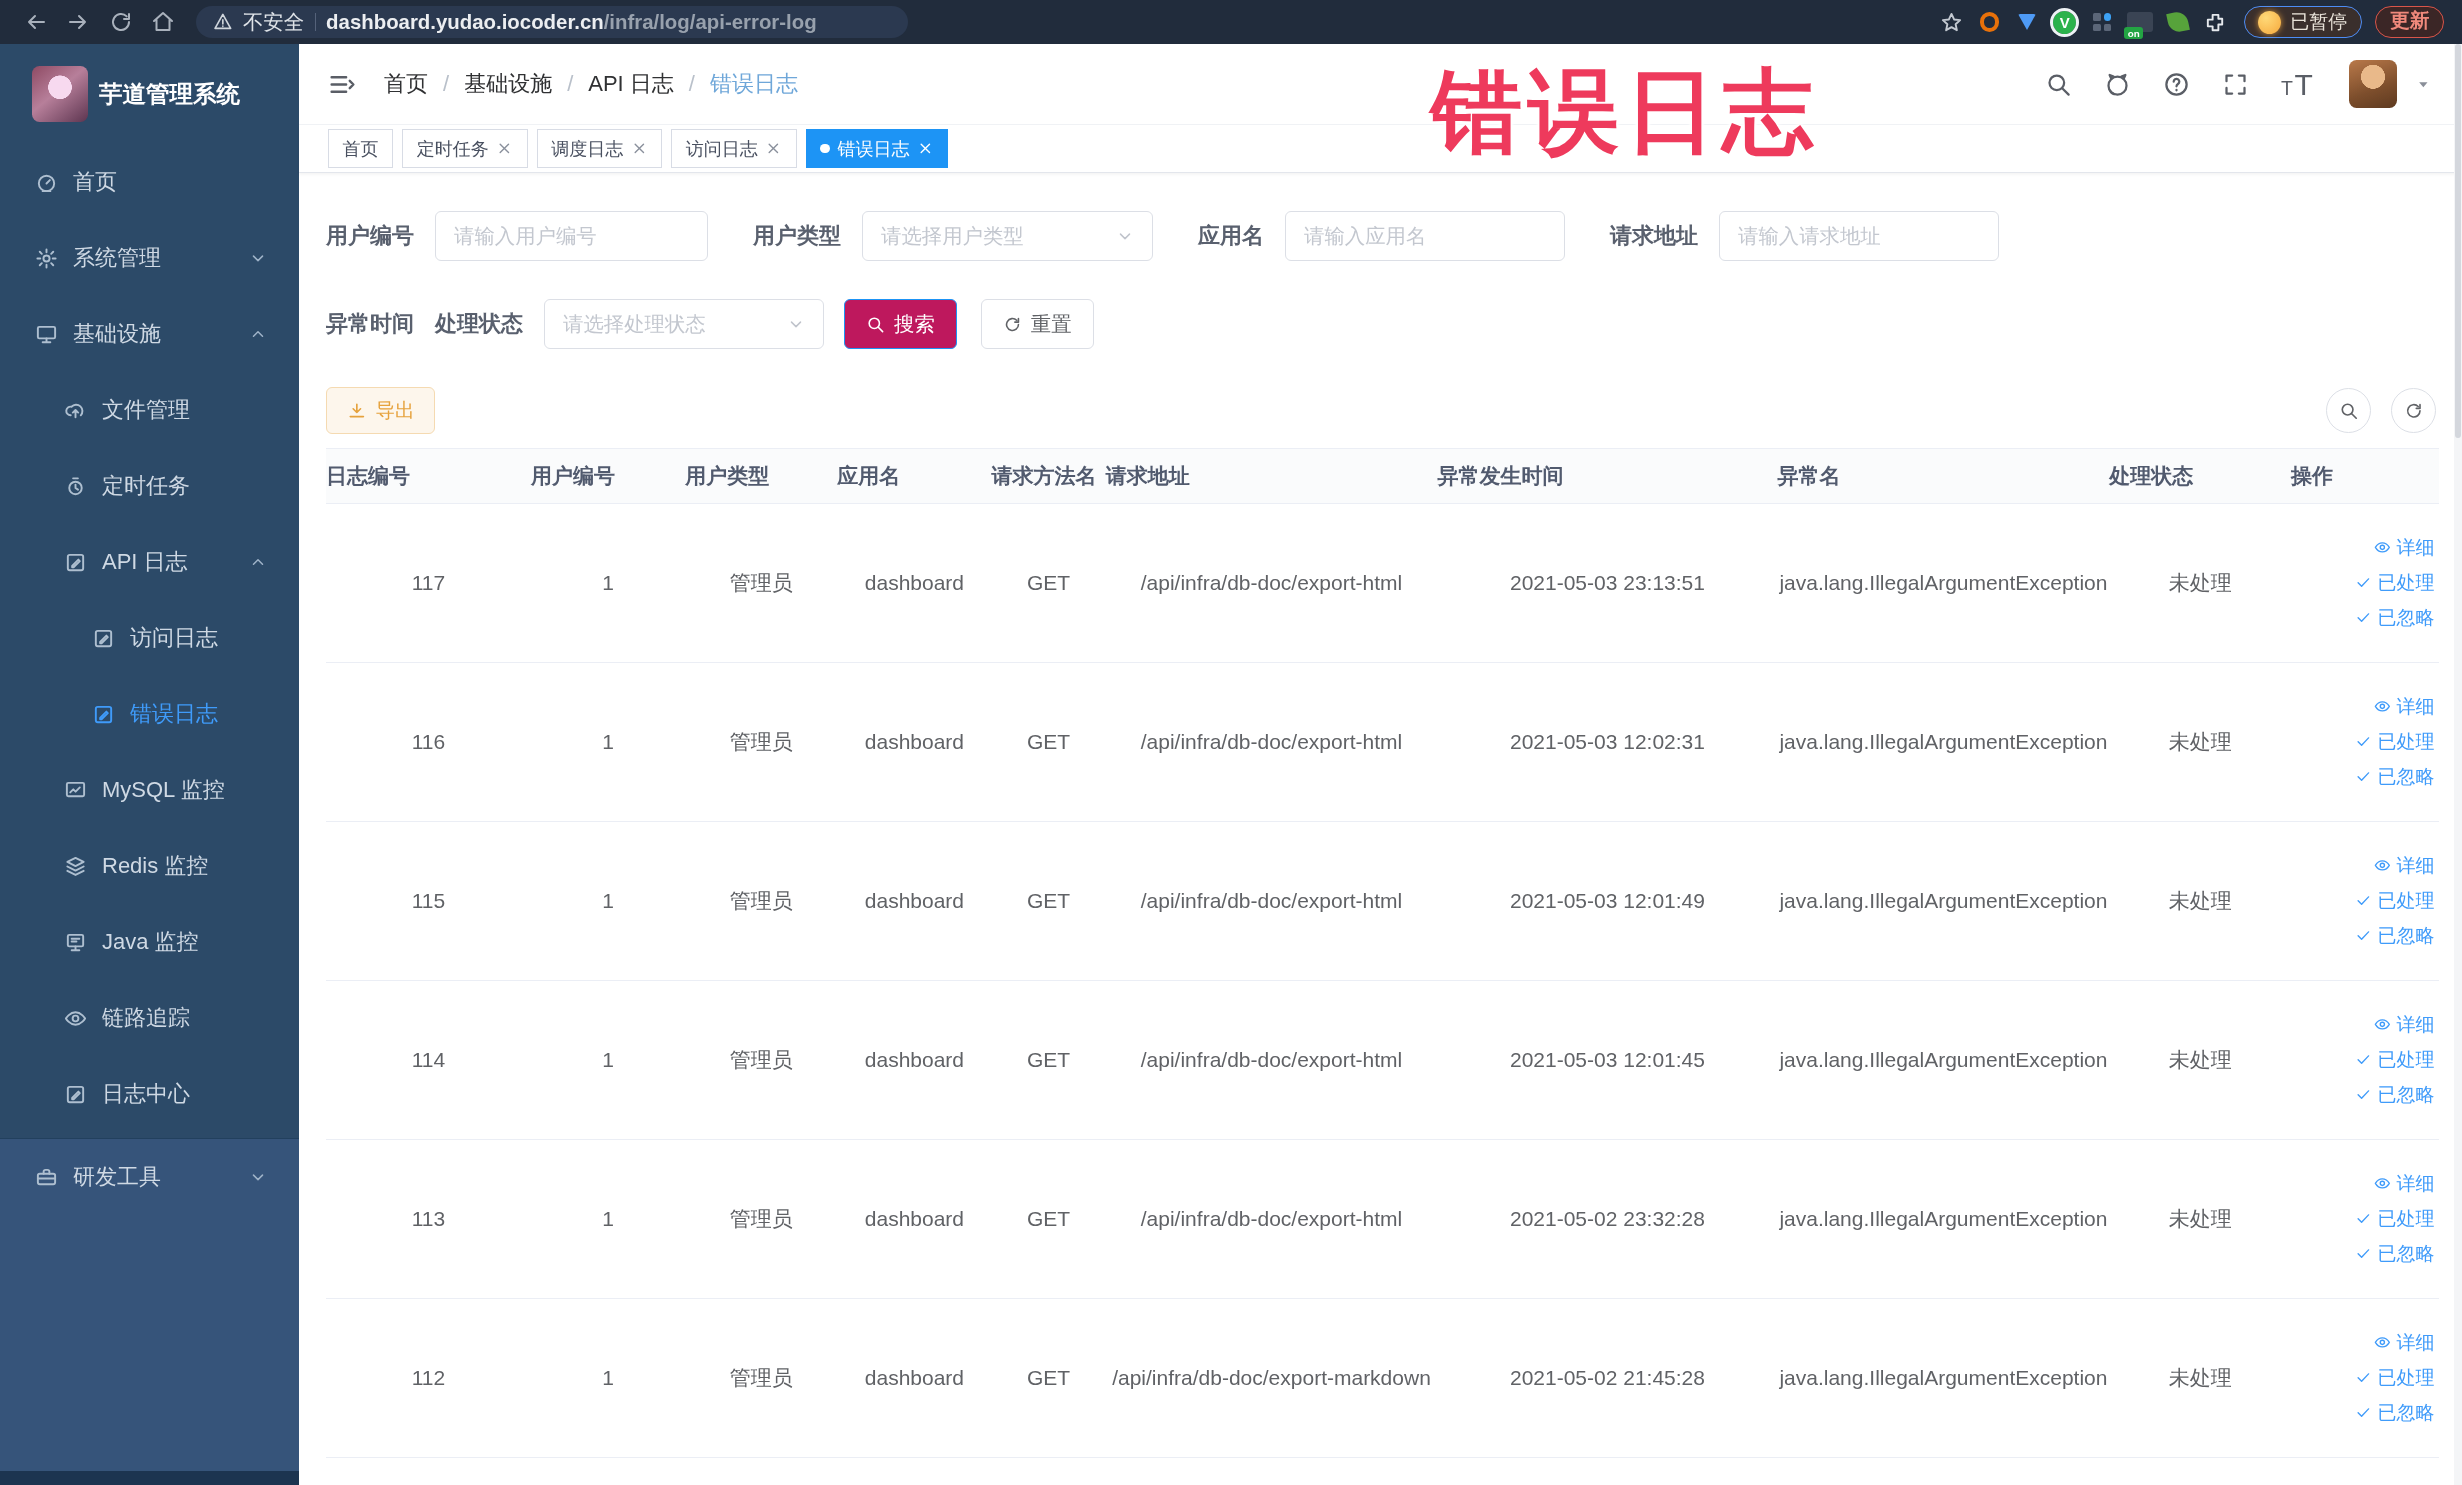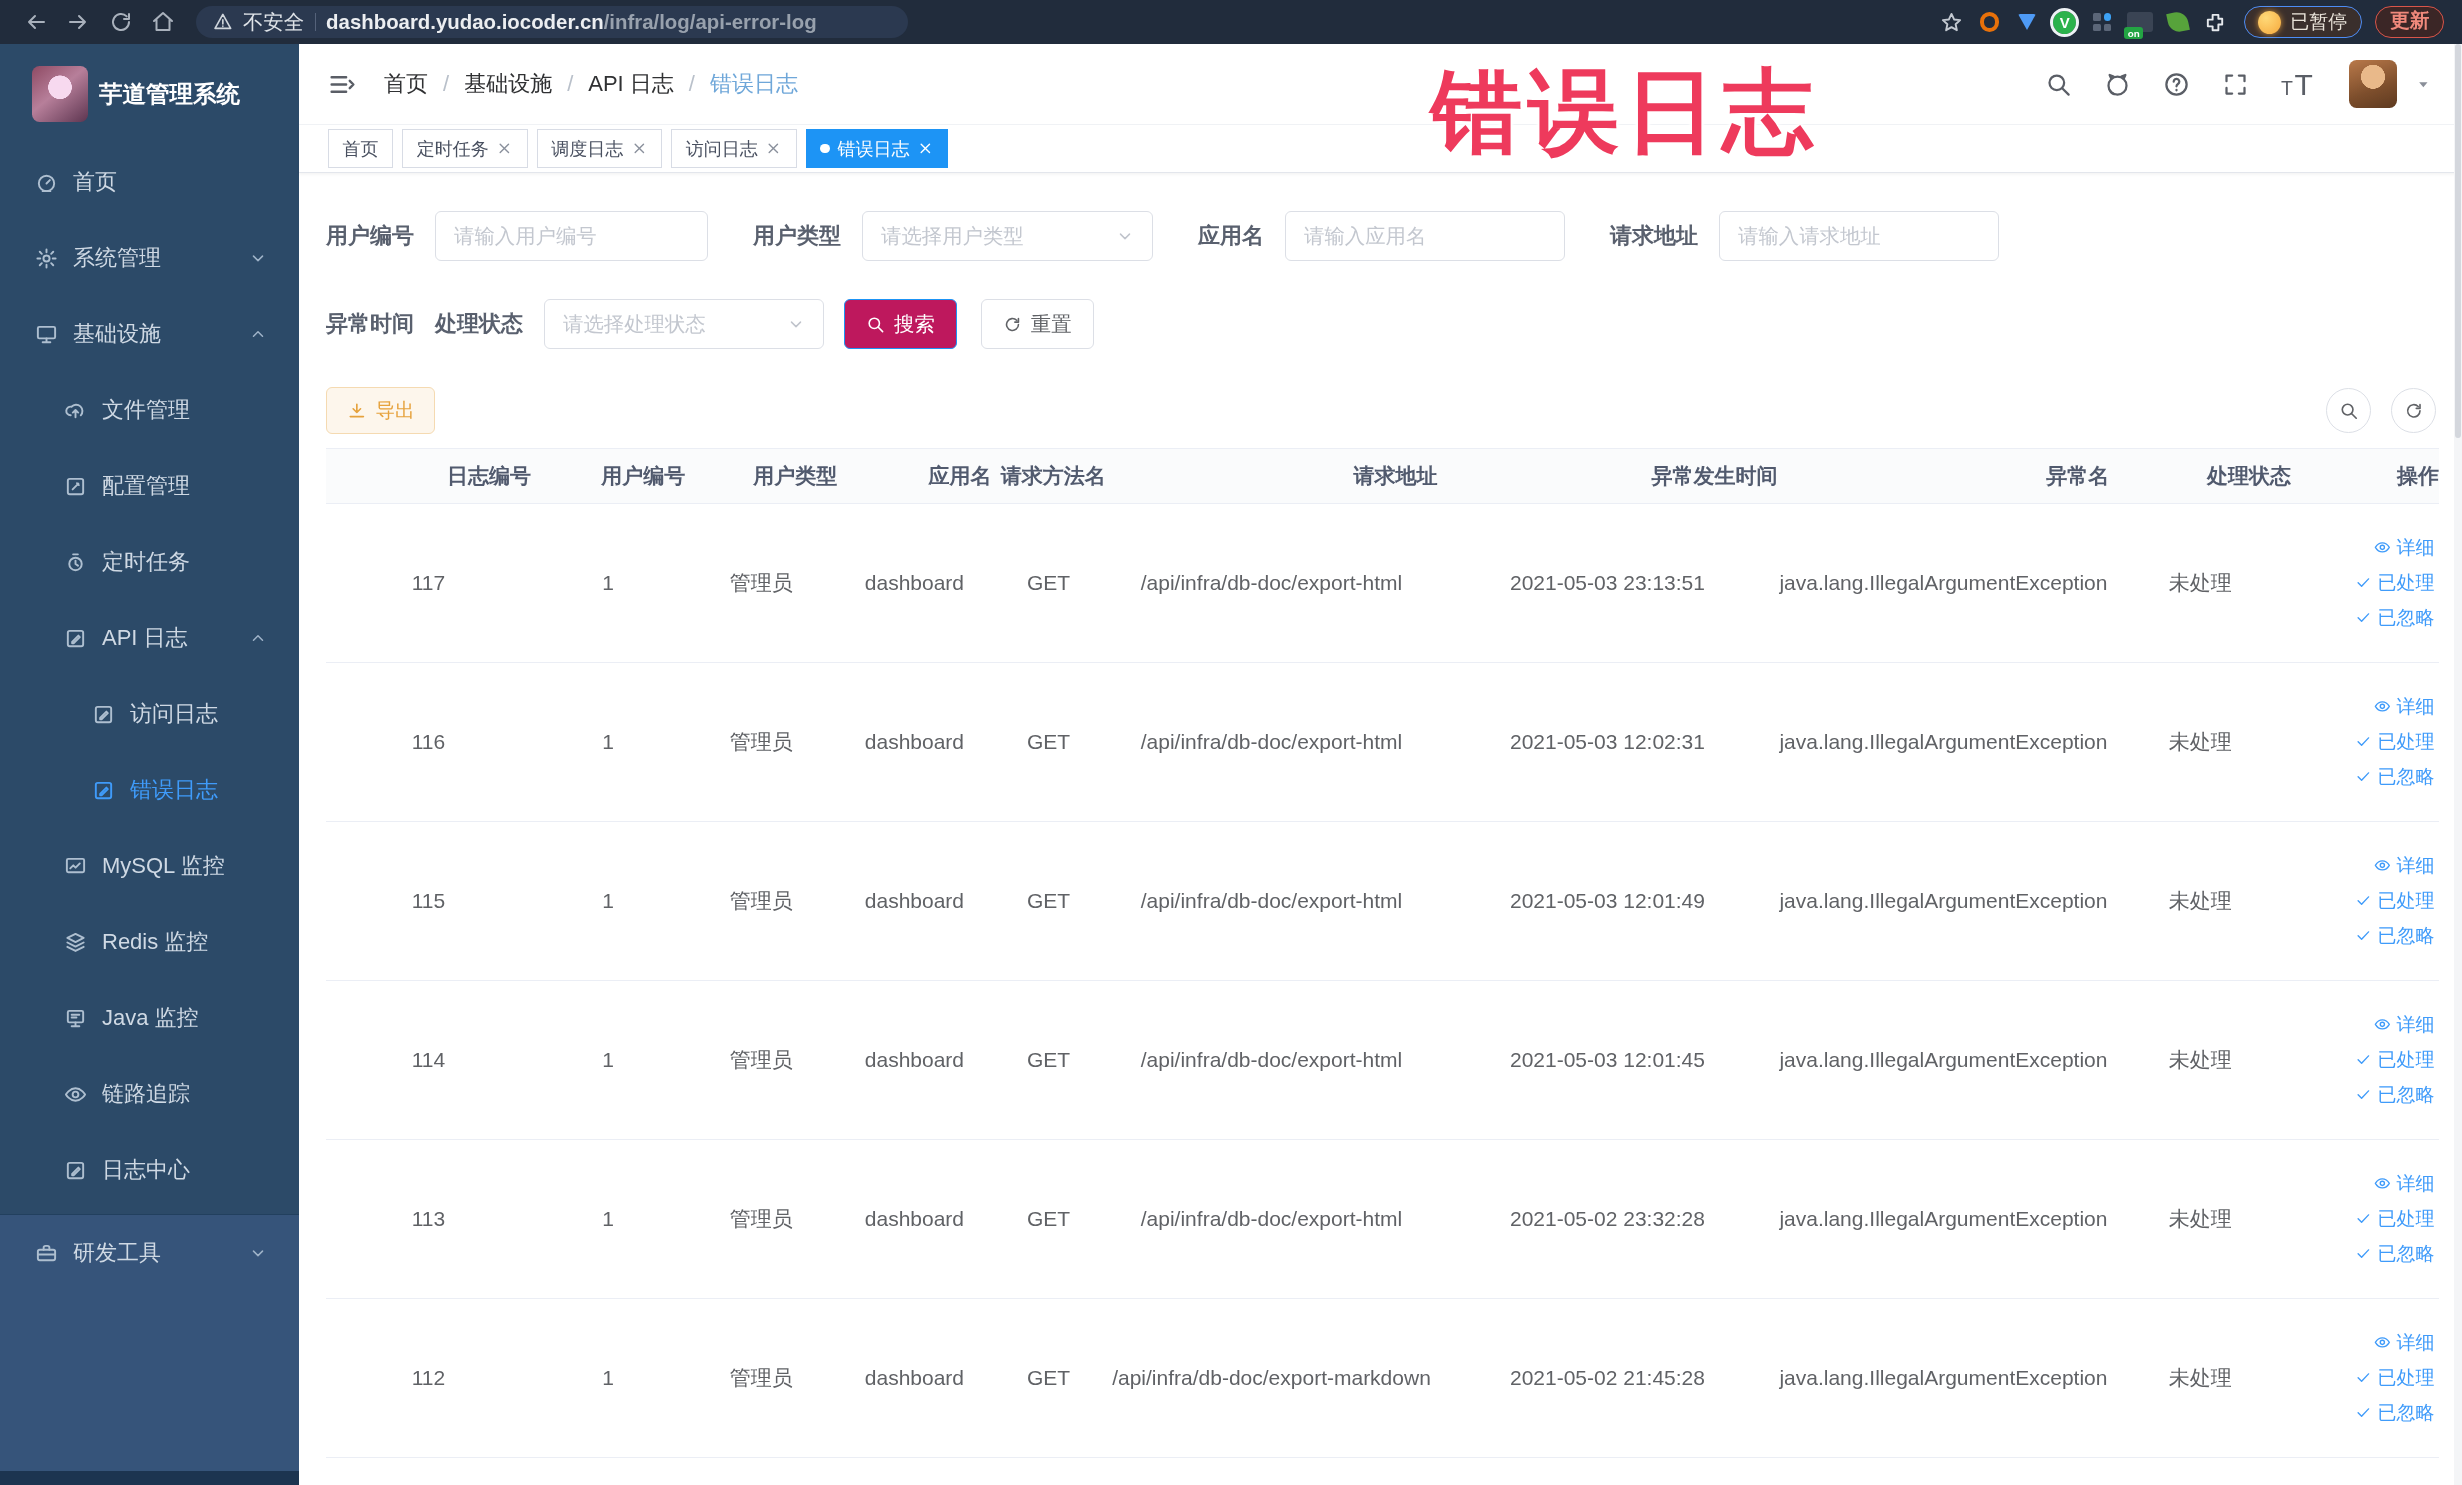--- a/index.html
+++ b/index.html
@@ -94,21 +94,21 @@
   .btn-search{ background:#be185d; border-color:#1d94f5; color:#fff; margin-left:20px; }
   .btn-reset{ background:#fff; border-color:#dcdfe6; color:#606266; margin-left:24px; }
 
   .toolbar-row{ display:flex; align-items:center; margin:4.5px 0 0; }
   .btn-export{ height:47px; background:#fdf6ec; border:0.8px solid #f5dab1; color:#e6a23c; font-size:19.7px; padding:0 19.7px; border-radius:6px; display:inline-flex; align-items:center; gap:9px; cursor:pointer; }
   .round-btns{ margin-left:auto; display:flex; gap:19.7px; margin-right:3px; }
   .round-btn{ width:45px; height:45px; border-radius:50%; border:0.8px solid #dcdfe6; background:#fff; color:#606266; display:flex; align-items:center; justify-content:center; font-size:19.7px; cursor:pointer; }
 
   .table-wrap{ margin-top:13.6px; }
   table{ width:100%; border-collapse:collapse; table-layout:fixed; }
-  thead th{ height:55px; background:#fafbfc; border-top:0.8px solid #ebeef5; border-bottom:0.8px solid #ebeef5; font-size:21px; font-weight:700; color:#515a6e; text-align:right; white-space:nowrap; }
+  thead th{ height:55px; background:#fafbfc; border-top:0.8px solid #ebeef5; border-bottom:0.8px solid #ebeef5; font-size:21px; font-weight:700; color:#515a6e; text-align:left; white-space:nowrap; }
   tbody td{ height:159px; border-bottom:0.8px solid #ebeef5; font-size:21px; color:#606266; text-align:center; vertical-align:middle; white-space:nowrap; overflow:hidden; }
   td.ops{ text-align:right; padding-right:4.5px; }
   .op-link{ display:flex; justify-content:flex-end; align-items:center; gap:6px; color:#3f9bfa; font-size:19px; height:35px; cursor:pointer; }
   .op-link .icon{ font-size:16.7px; }
 
   
   .annotation{ position:absolute; left:1132px; top:19.7px; font-size:91px; line-height:1.05; font-weight:700; color:#ee3a5c; letter-spacing:6px; z-index:50;
     text-shadow:0 0 2.3px #fff,0 0 4.5px #fff,0 0 7.6px #fff,1.5px 1.5px 3px #fff,-1.5px -1.5px 3px #fff,1.5px -1.5px 3px #fff,-1.5px 1.5px 3px #fff; pointer-events:none; }
 
   
@@ -241,29 +241,20 @@
           </span>
         </div>
         <div class="menu-item lv2">
           <span class="mi icon">
             <svg viewBox="0 0 24 24" fill="none" stroke="currentColor" stroke-width="2" stroke-linecap="round" stroke-linejoin="round">
               <path d="M7 17a4.5 4.5 0 1 1 .8-8.9A5.5 5.5 0 1 1 17.5 17"></path>
               <path d="M12 19v-7M9.2 14.2 12 11.5l2.8 2.7"></path>
             </svg>
           </span>
           <span>文件管理</span>
-        </div>
-        <div class="menu-item lv2">
-          <span class="mi icon">
-            <svg viewBox="0 0 24 24" fill="none" stroke="currentColor" stroke-width="2" stroke-linecap="round" stroke-linejoin="round">
-              <rect x="4" y="4" width="16" height="16" rx="2"></rect>
-              <path d="M9 15l6-6M13.5 8.5l2 2"></path>
-            </svg>
-          </span>
-          <span>配置管理</span>
         </div>
         <div class="menu-item lv2">
           <span class="mi icon">
             <svg viewBox="0 0 24 24" fill="none" stroke="currentColor" stroke-width="2" stroke-linecap="round" stroke-linejoin="round">
               <circle cx="12" cy="13.5" r="6.5"></circle>
               <path d="M12 13.5V10M12 13.5l2.6 1.8M9.5 3.5h5"></path>
             </svg>
           </span>
           <span>定时任务</span>
         </div>

